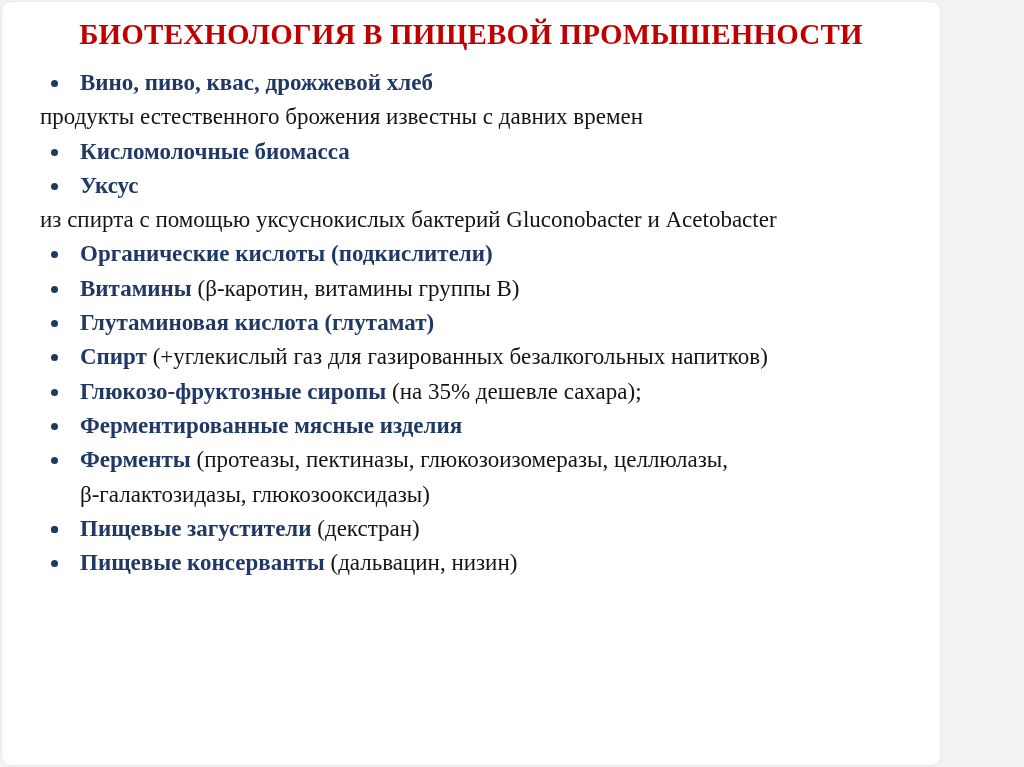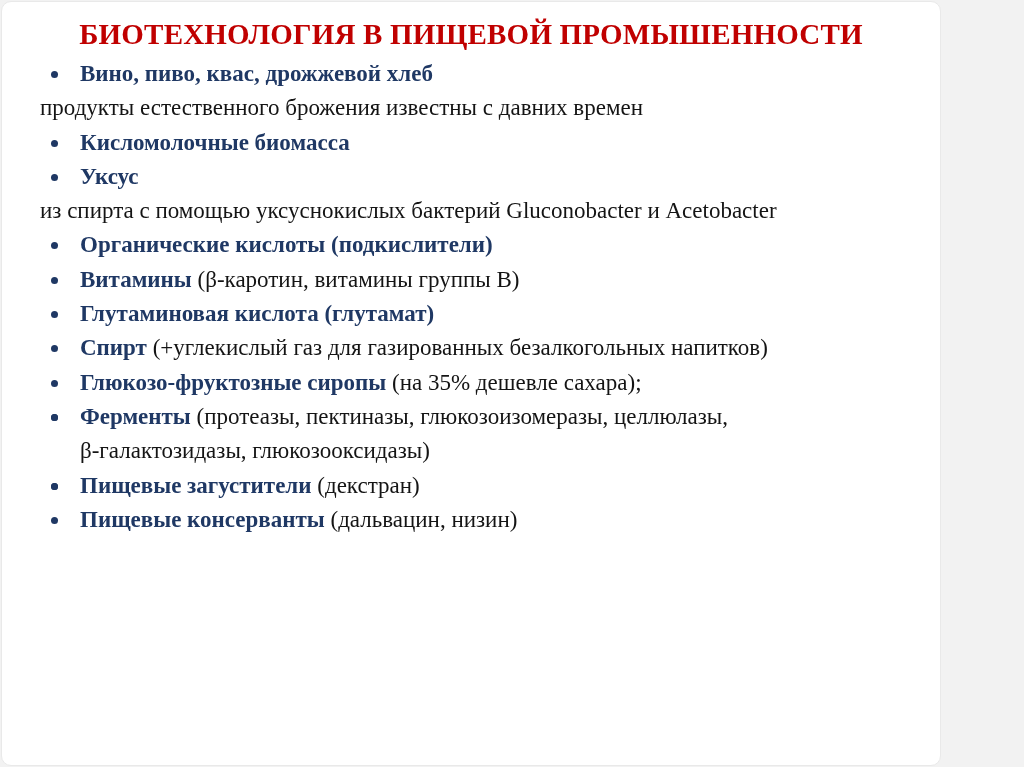--- a/index.html
+++ b/index.html
@@ -30,21 +30,21 @@
   .title {
     margin: 15px 24px 4px 24px;
     text-align: center;
     font-size: 29px;
     line-height: 34px;
     font-weight: bold;
     color: var(--title-red);
     letter-spacing: 0.2px;
   }
   .content {
-    margin-top: 6px;
+    margin-top: 15px;
     width: 1005px;
   }
   .line {
     font-size: 23px;
     line-height: 34.3px;
     color: var(--body-text);
     position: relative;
   }
   .line.bullet { padding-left: 78px; }
   .line.plain  { padding-left: 38px; }
@@ -75,19 +75,19 @@
       <div class="line bullet"><span class="dot"></span><span class="seg bold">Вино, пиво, квас, дрожжевой хлеб</span></div>
       <div class="line plain"><span class="seg italic">продукты естественного брожения известны с давних времен</span></div>
       <div class="line bullet"><span class="dot"></span><span class="seg bold">Кисломолочные биомасса</span></div>
       <div class="line bullet"><span class="dot"></span><span class="seg bold">Уксус</span></div>
       <div class="line plain"><span class="seg italic">из спирта с помощью уксуснокислых бактерий Gluconobacter и Acetobacter</span></div>
       <div class="line bullet"><span class="dot"></span><span class="seg bold">Органические кислоты (подкислители)</span></div>
       <div class="line bullet"><span class="dot"></span><span class="seg bold">Витамины</span><span class="seg italic"> (β-каротин, витамины группы В)</span></div>
       <div class="line bullet"><span class="dot"></span><span class="seg bold">Глутаминовая кислота (глутамат)</span></div>
       <div class="line bullet"><span class="dot"></span><span class="seg bold">Спирт</span><span class="seg italic"> (+углекислый газ для газированных безалкогольных напитков)</span></div>
       <div class="line bullet"><span class="dot"></span><span class="seg bold">Глюкозо-фруктозные сиропы</span><span class="seg italic"> (на 35% дешевле сахара)</span><span class="seg regular">;</span></div>
-      <div class="line bullet"><span class="dot"></span></div>
+      <div class="line bullet"><span class="dot"></span><span class="seg bold">Ферментированные мясные изделия</span></div>
       <div class="line bullet"><span class="dot"></span><span class="seg bold">Ферменты</span><span class="seg italic"> (протеазы, пектиназы, глюкозоизомеразы, целлюлазы,</span><br><span class="seg italic">β-галактозидазы, глюкозооксидазы)</span></div>
       <div class="line bullet"><span class="dot"></span></div>
       <div class="line bullet"><span class="dot"></span><span class="seg bold">Пищевые загустители</span><span class="seg italic"> (декстран)</span></div>
       <div class="line bullet"><span class="dot"></span><span class="seg bold">Пищевые консерванты</span><span class="seg italic"> (дальвацин, низин)</span></div>
     </div>
 </div>
 
 </body></html>

